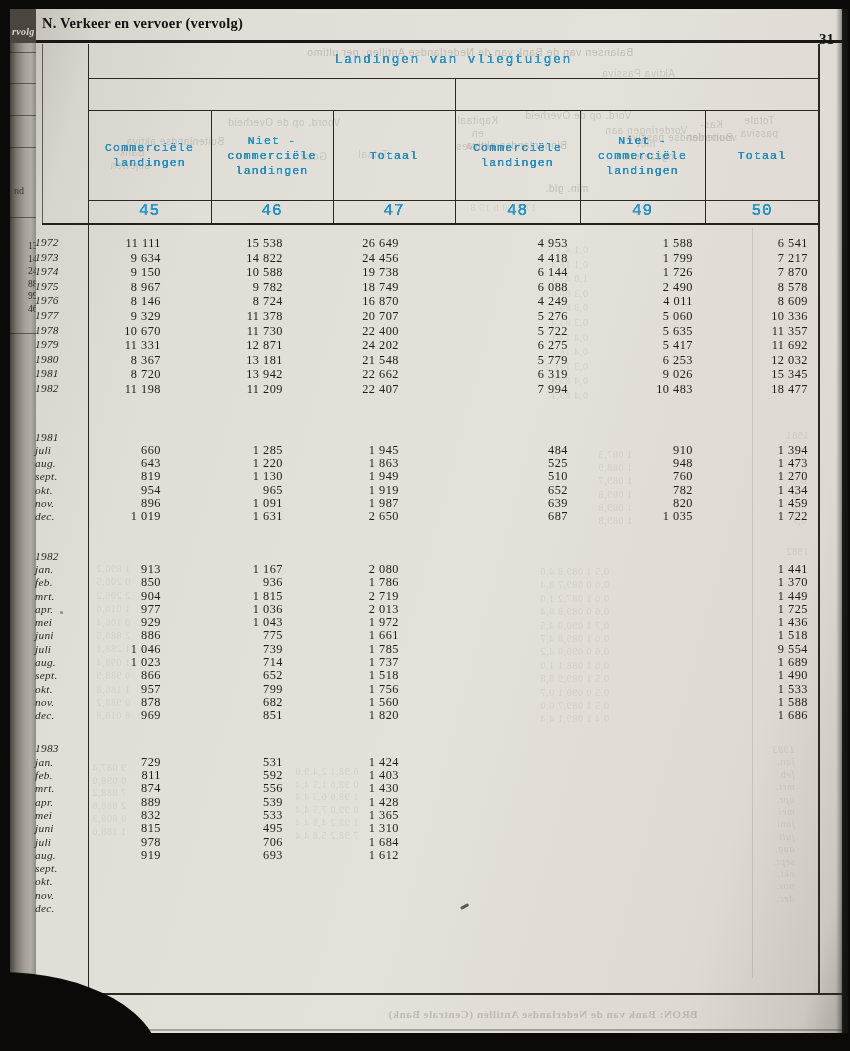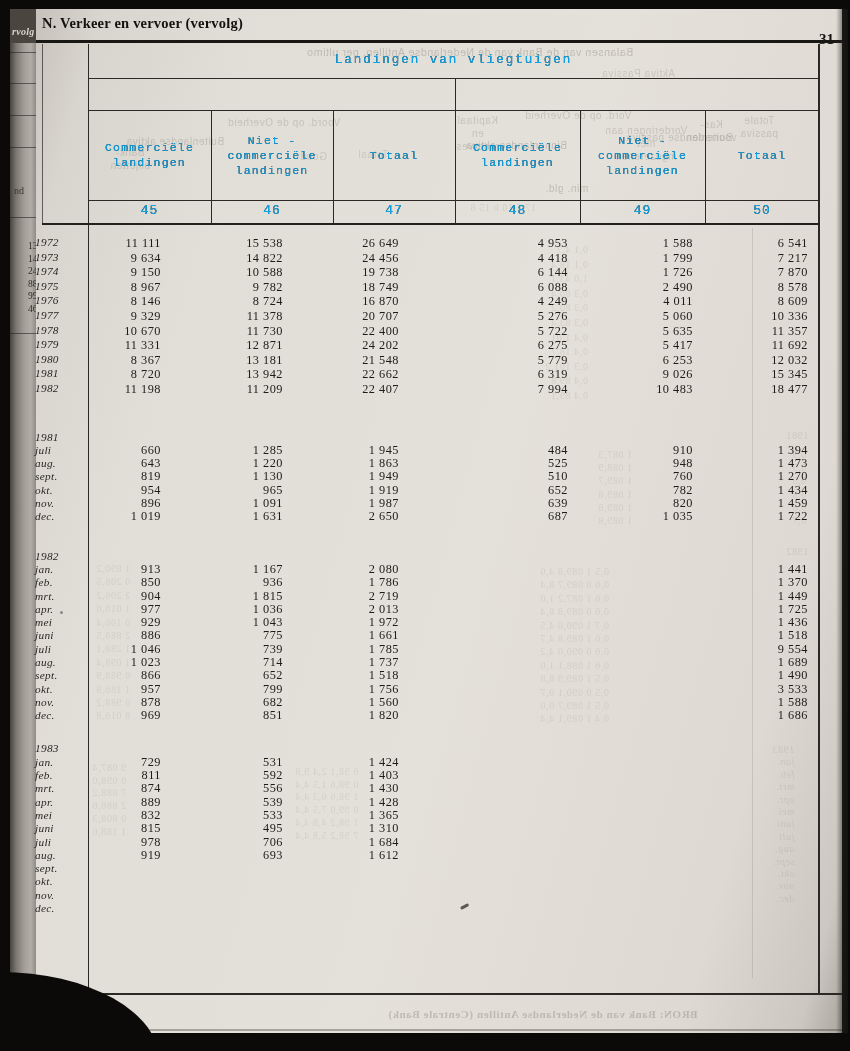--- a/index.html
+++ b/index.html
@@ -55,21 +55,21 @@
   .t-title{position:absolute;left:46px;top:0;width:731px;height:34px;line-height:32px;text-align:center;
     font-size:12.5px;letter-spacing:2px;}
   .grp{position:absolute;left:46px;top:34px;width:731px;height:32px;display:grid;grid-template-columns:367px 364px;}
   .grp .gcell{text-align:center;line-height:32px;font-size:12.5px;letter-spacing:2.5px;}
   .hdr-cells{position:absolute;left:46px;top:66px;width:737px;height:90px;display:grid;
     grid-template-columns:123px 122px 122px 125px 125px 114px;}
   .hcell{display:flex;align-items:center;justify-content:center;text-align:center;}
   .htxt{white-space:pre-line;font-size:11.5px;line-height:15px;letter-spacing:1.2px;}
   .num-cells{position:absolute;left:46px;top:156px;width:731px;height:23px;display:grid;
     grid-template-columns:123px 122px 122px 125px 125px 114px;}
-  .ncell{text-align:center;line-height:22px;font-size:13px;letter-spacing:1px;}
+  .ncell{text-align:center;line-height:22px;font-size:16px;letter-spacing:1px;}
 
   
   .tbody{position:absolute;left:0;top:179px;width:778px;height:770px;padding-top:13px;box-sizing:border-box;}
   .brow{display:grid;grid-template-columns:46px 123px 122px 122px 125px 125px 115px;height:14.6px;line-height:14.6px;}
   .brow.m{height:13.3px;line-height:13.3px;}
   .brow.gap-lg{height:34px;}
   .brow.gap-md{height:26px;}
   .brow.gap-sm{height:20px;}
   .lab{position:relative;left:-7px;font:italic 11.3px "Liberation Serif",serif;color:#2a2723;letter-spacing:.3px;}
   .c{text-align:right;font-size:12.3px;color:#1e1b18;letter-spacing:.5px;}
@@ -609,21 +609,21 @@
           <span class="c c5">1 490</span>
         </div>
 
         <div class="brow m">
           <span class="lab">okt.</span>
           <span class="c c0">957</span>
           <span class="c c1">799</span>
           <span class="c c2">1 756</span>
           <span class="c c3"></span>
           <span class="c c4"></span>
-          <span class="c c5">3 533</span>
+          <span class="c c5">1 533</span>
         </div>
 
         <div class="brow m">
           <span class="lab">nov.</span>
           <span class="c c0">878</span>
           <span class="c c1">682</span>
           <span class="c c2">1 560</span>
           <span class="c c3"></span>
           <span class="c c4"></span>
           <span class="c c5">1 588</span>

